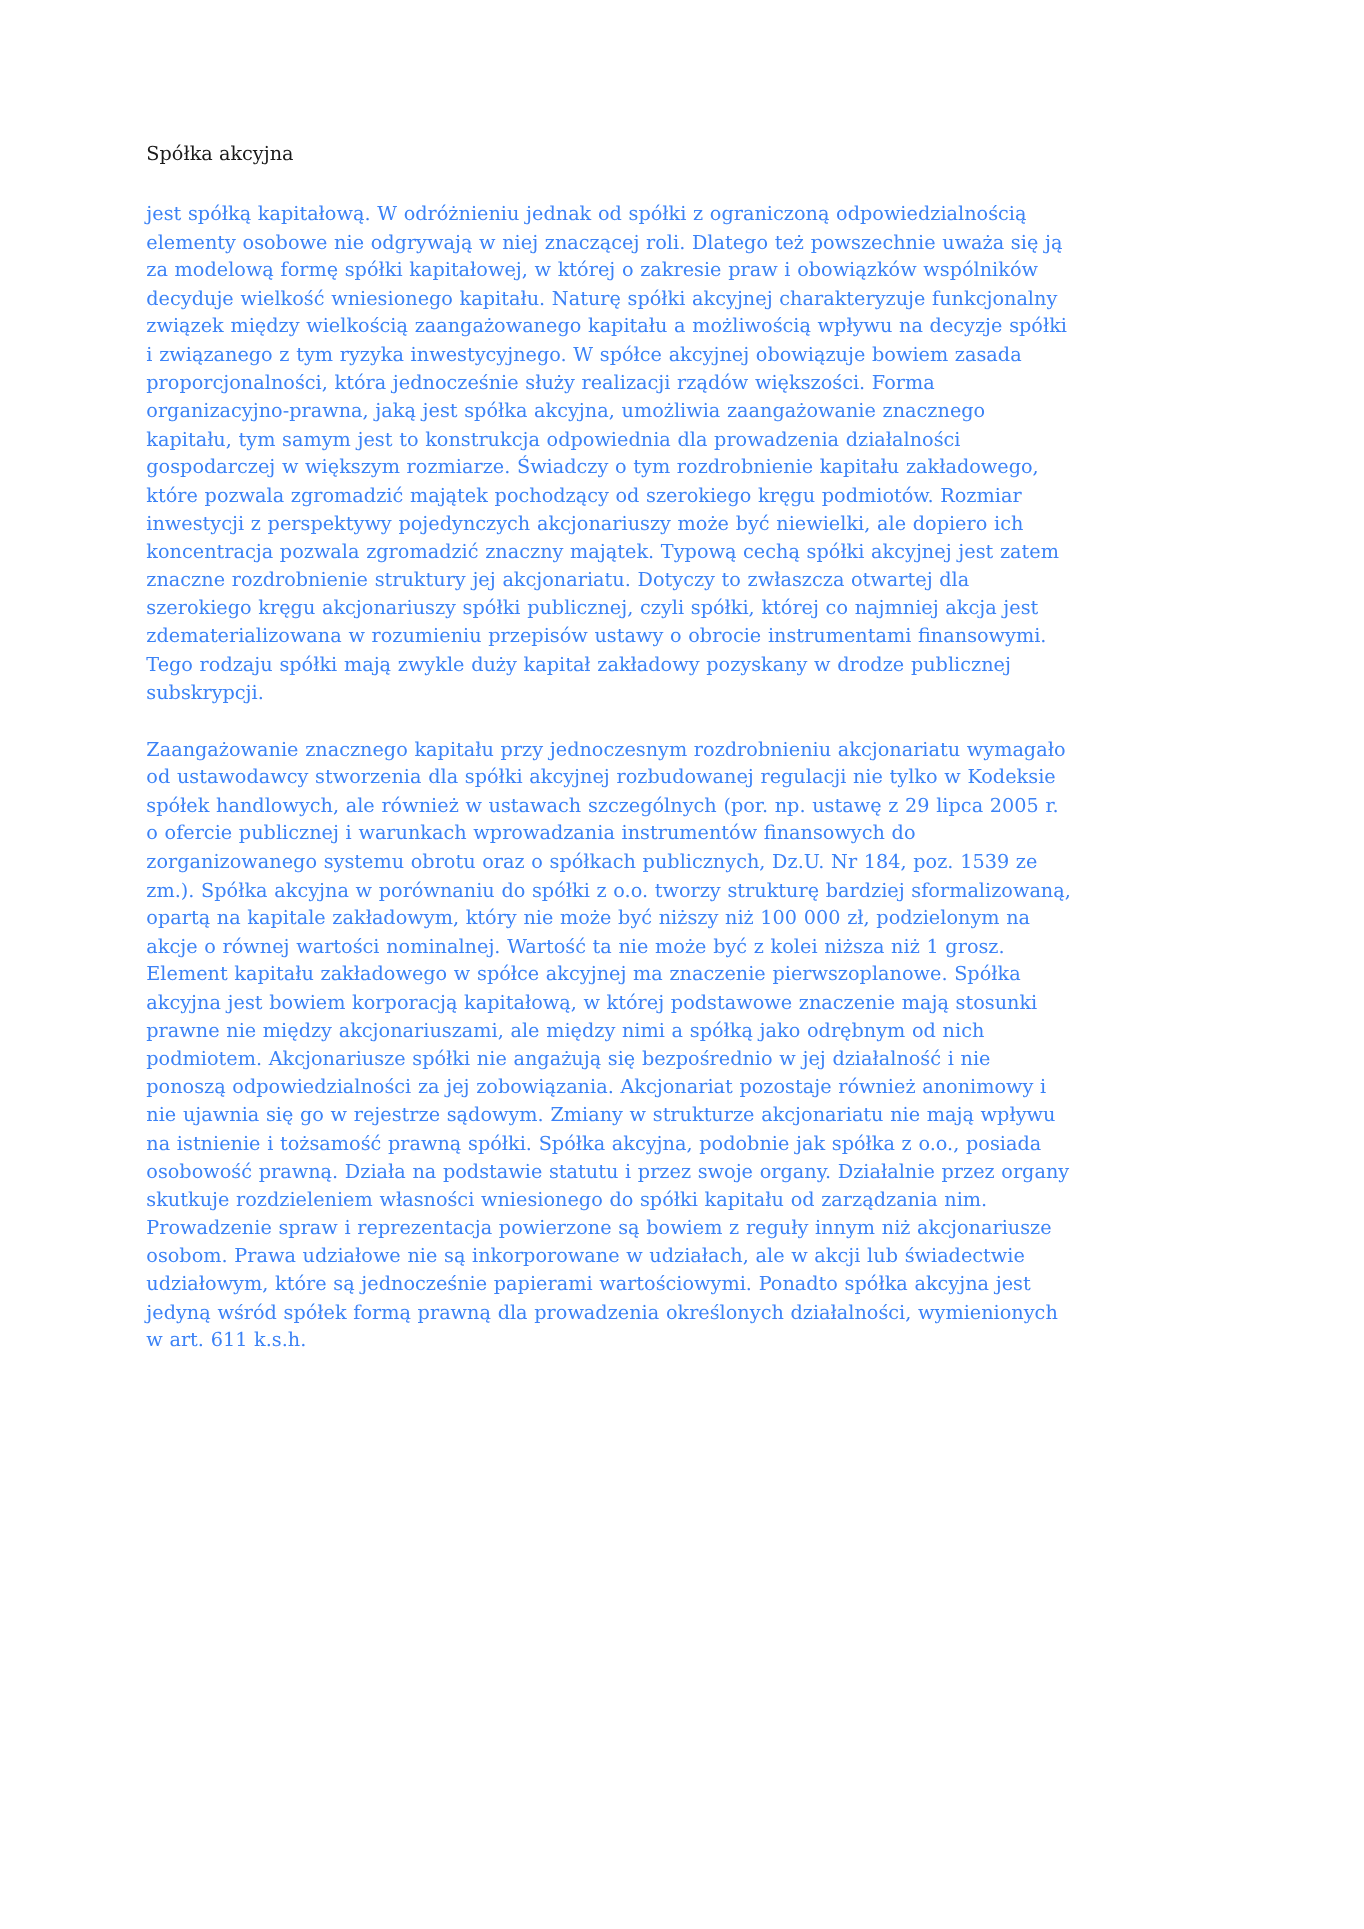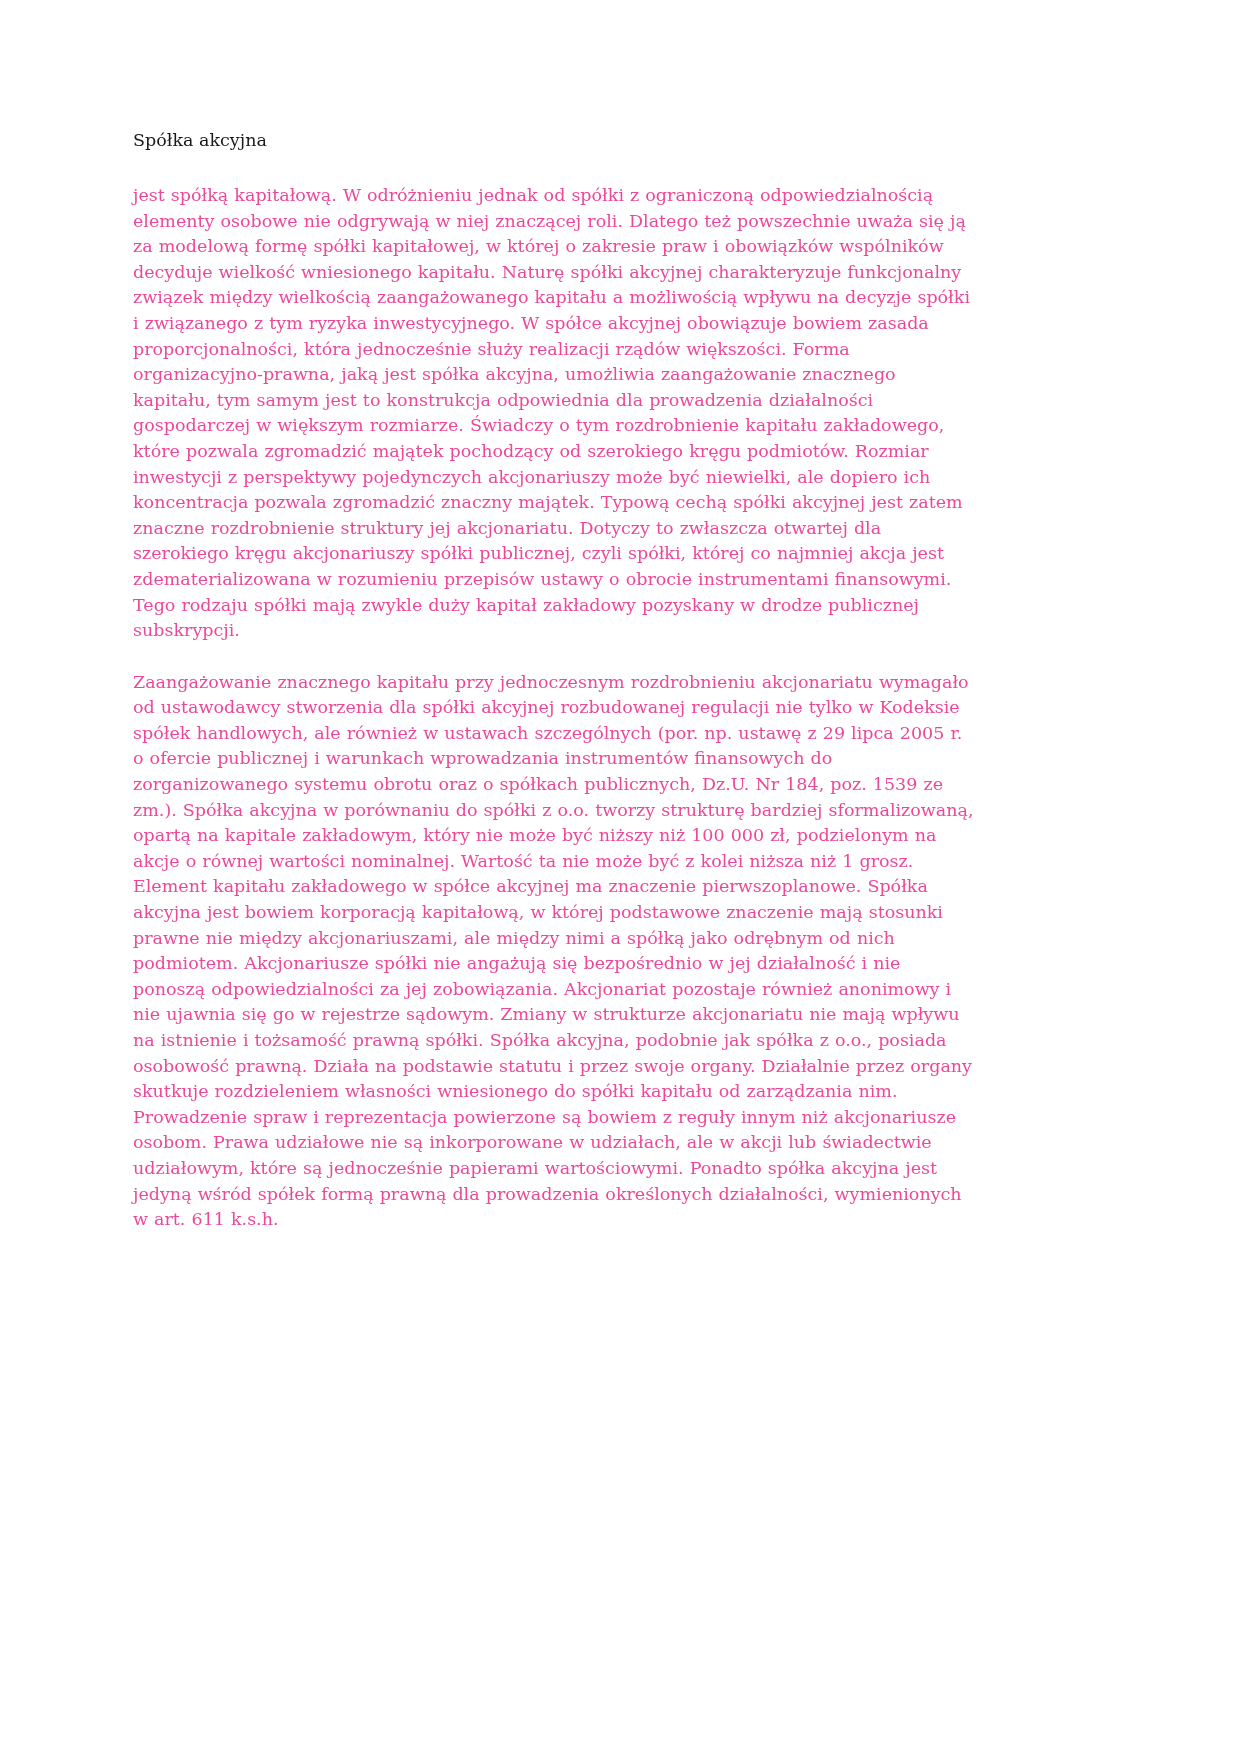--- a/index.html
+++ b/index.html
@@ -23,21 +23,21 @@
     font-size: 17.5px;
     font-weight: normal;
     line-height: 25px;
     margin-bottom: 30px;
     color: #1a1a1a;
   }
   .para {
     font-size: 17.5px;
     line-height: 25.6px;
     text-align: left;
-    color: #ec4899;
+    color: #3b82f6;
     margin-bottom: 26px;
     word-spacing: 0.5px;
   }
 </style>
 </head>
 <body>
 
 <div class="page">
   <h1 class="doc-title">Spółka akcyjna</h1>
 

